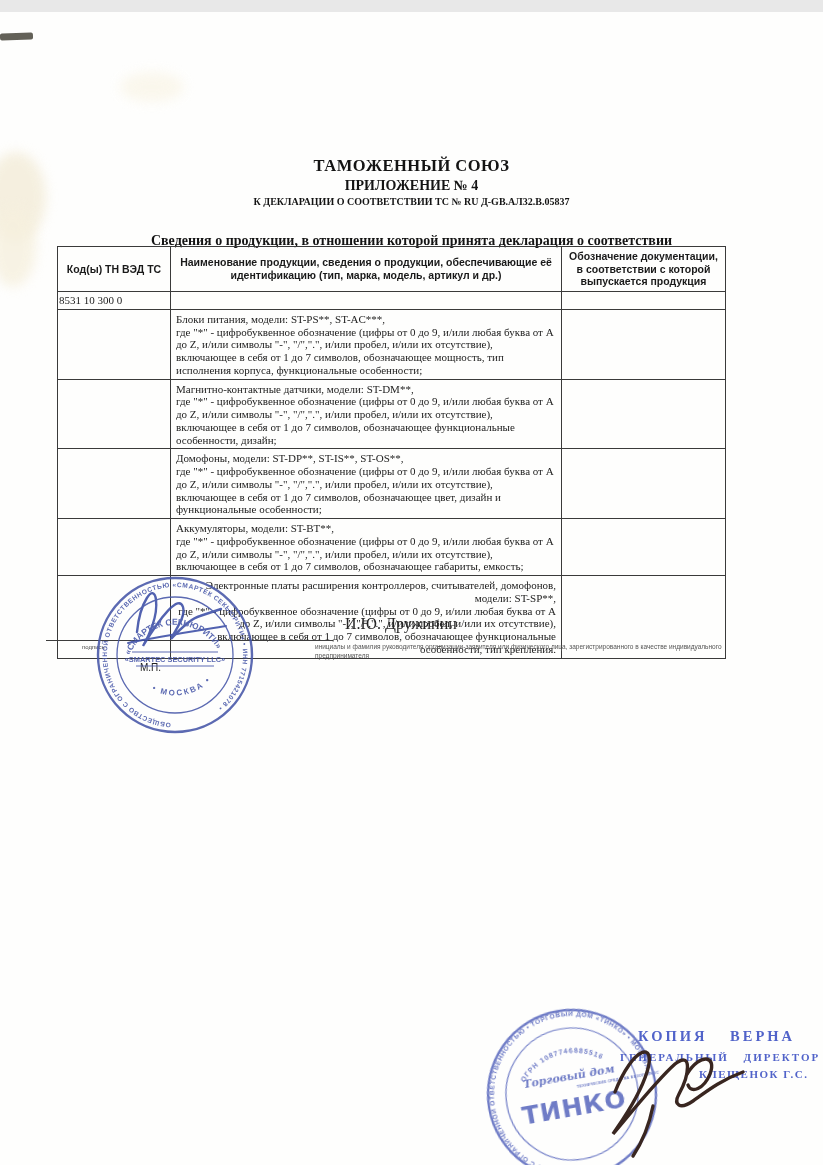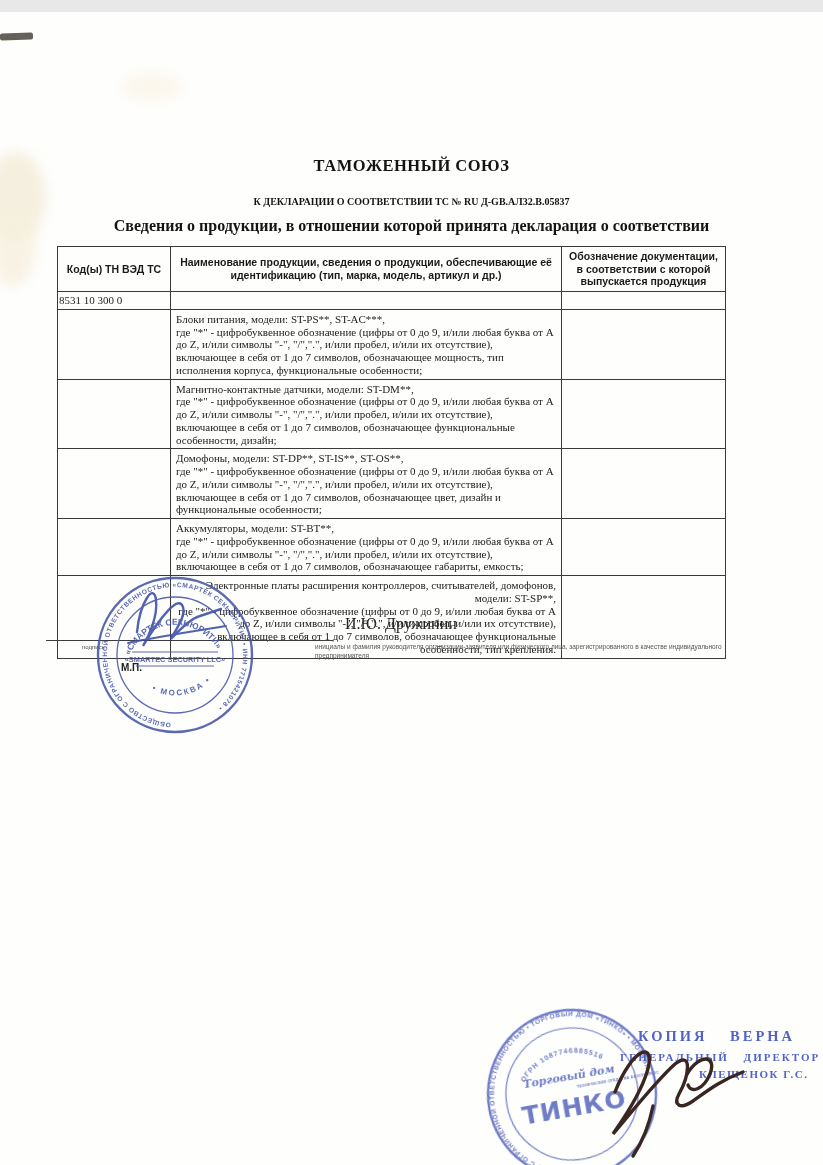--- a/index.html
+++ b/index.html
@@ -10,21 +10,21 @@
     background:#fefefd;
     overflow:hidden;
     font-family:"Liberation Serif", serif;
     color:#1e1e1e;
   }
   
   .title-line{position:absolute;left:0;width:823px;text-align:center;font-weight:bold;color:#141414;}
   .t1{top:144px;font-size:16.5px;letter-spacing:.5px;}
   .t2{top:166px;font-size:14px;}
   .t3{top:184px;font-size:10px;}
-  .t4{top:205px;font-size:16px;}
+  .t4{top:221px;font-size:14px;}
   
   table.decl{
     position:absolute;left:57px;top:234px;
     border-collapse:collapse;table-layout:fixed;
     width:668px;
     font-size:11px;line-height:1.16;color:#222;
   }
   table.decl td,table.decl th{
     border:1.2px solid #3a3a3a;
     vertical-align:top;
@@ -40,21 +40,21 @@
   .col-code{width:113px;}
   .col-name{width:391px;}
   .col-doc{width:164px;}
   tr.code-row td{height:15px;text-align:left;vertical-align:middle;padding:1px;}
   tr.prod-row td{padding-top:3px;}
   .h-r1 td{height:52px;} .h-r2 td{height:48px;} .h-r3 td{height:45px;}
   .h-r4 td{height:46px;} .h-r5 td{height:58px;text-align:right;}
   
   .sig-rule{position:absolute;left:46px;top:628px;width:287px;border-top:1.5px solid #3d3d3d;}
   .sig-label{position:absolute;left:82px;top:632px;font-family:"Liberation Sans",sans-serif;font-size:6px;color:#4a4a4a;}
-  .mp-label{position:absolute;left:121px;top:650px;font-family:"Liberation Sans",sans-serif;font-weight:bold;font-size:10px;color:#222;}
+  .mp-label{position:absolute;left:140px;top:650px;font-family:"Liberation Sans",sans-serif;font-weight:normal;font-size:10px;color:#222;}
   .head-name{position:absolute;left:345px;top:603px;font-size:16px;color:#262626;}
   .head-caption{position:absolute;left:315px;top:631px;width:440px;font-family:"Liberation Sans",sans-serif;font-size:6.5px;line-height:1.35;color:#555;}
   
   .stamp{position:absolute;filter:blur(.3px);}
   .smartec{left:90px;top:548px;opacity:.88;}
   .tinko{left:482px;top:992px;opacity:.85;transform:rotate(-10deg);}
   .stamp text{fill:#4656a8;}
   .tinko text{fill:#5766bd;}
   .ring-text{font-family:"Liberation Sans",sans-serif;font-size:6.6px;font-weight:bold;letter-spacing:.6px;}
   .center-ru{font-family:"Liberation Sans",sans-serif;font-size:8.6px;font-weight:bold;}
@@ -80,20 +80,21 @@
 <body>
 
 <div class="page">
 
   <div class="smudge-top"></div>
   <div class="blob blob1"></div>
   <div class="blob blob2"></div>
   <div class="blob blob3"></div>
 
   <div class="title-line t1">ТАМОЖЕННЫЙ СОЮЗ</div>
+  <div class="title-line t2">ПРИЛОЖЕНИЕ № 4</div>
   <div class="title-line t3">К ДЕКЛАРАЦИИ О СООТВЕТСТВИИ ТС № RU Д-GB.АЛ32.В.05837</div>
   <div class="title-line t4">Сведения о продукции, в отношении которой принята декларация о соответствии</div>
 
   <table class="decl">
     <colgroup>
         <col class="col-code">
         <col class="col-name">
         <col class="col-doc">
       </colgroup>
     <tbody>

